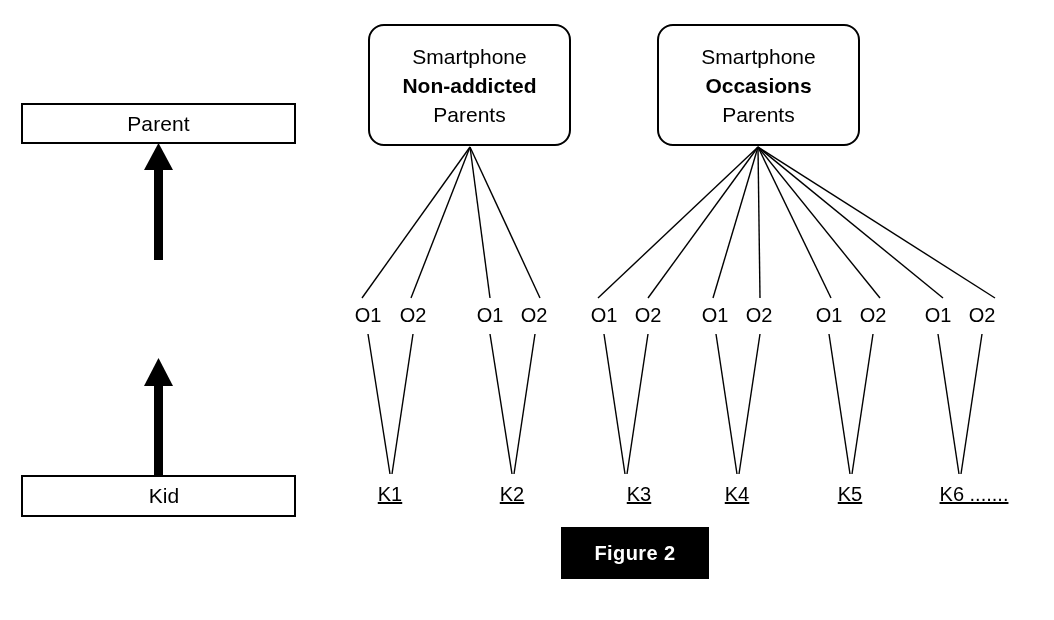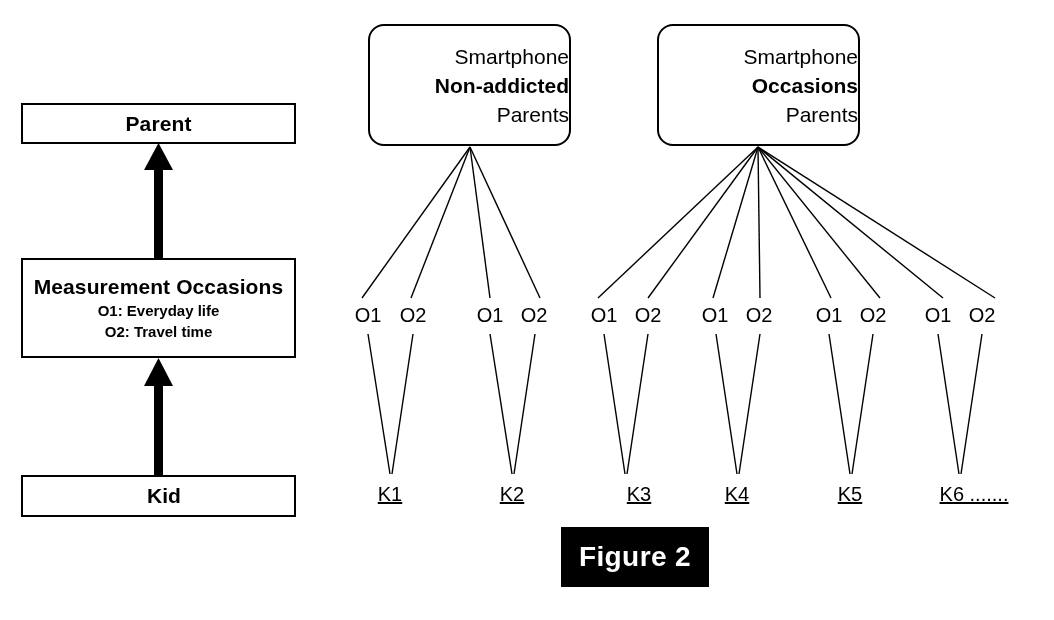--- a/index.html
+++ b/index.html
@@ -26,21 +26,20 @@
   .legend-box {
     position: absolute;
     box-sizing: border-box;
     border: 2px solid #000000;
     background: #ffffff;
     display: flex;
     flex-direction: column;
     align-items: center;
     justify-content: center;
     text-align: center;
-    font-weight: bold;
   }
   .legend-title {
     font-size: 21px;
     line-height: 26px;
     letter-spacing: 0.1px;
   }
   .legend-sub {
     font-size: 15px;
     line-height: 21px;
   }
@@ -50,21 +49,21 @@
 
   
   .group-box {
     position: absolute;
     box-sizing: border-box;
     border: 2px solid #000000;
     border-radius: 16px;
     background: #ffffff;
     display: flex;
     flex-direction: column;
-    align-items: flex-end;
+    align-items: center;
     justify-content: center;
     text-align: center;
     line-height: 29px;
   }
   .group-box .ln { font-size: 21px; display: block; }
   .group-box .ln.strong { font-weight: bold; }
   #group-nonaddicted { left: 368px; top: 24px; width: 203px; height: 122px; }
   #group-addicted    { left: 657px; top: 24px; width: 203px; height: 122px; }
 
   
@@ -87,24 +86,24 @@
   }
   #wires line { stroke: #000000; stroke-width: 1.4; }
   #arrows polygon, #arrows rect { fill: #000000; }
 
   
   #figure-caption {
     position: absolute;
     left: 561px;
     top: 527px;
     width: 148px;
-    height: 60px;
+    height: 52px;
     background: #000000;
     color: #ffffff;
-    font-size: 28px;
+    font-size: 20px;
     font-weight: bold;
     display: flex;
     align-items: center;
     justify-content: center;
     letter-spacing: 0.4px;
   }
 </style>
 </head>
 <body>
 
@@ -154,25 +153,20 @@
     <g>
       <rect x="154" y="382" width="9" height="94"></rect>
       <polygon points="158.5,358 173,386 144,386"></polygon>
     </g>
   </svg>
 
   <div class="legend-box" id="box-parent">
     <div class="legend-title">Parent</div>
   </div>
 
-  <div class="legend-box" id="box-measure">
-    <div class="legend-title">Measurement Occasions</div>
-    <div class="legend-sub">O1: Everyday life</div>
-    <div class="legend-sub">O2: Travel time</div>
-  </div>
 
   <div class="legend-box" id="box-kid">
     <div class="legend-title">Kid</div>
   </div>
 
   <div class="group-box" id="group-nonaddicted">
     <span class="ln">Smartphone</span>
     <span class="ln strong">Non-addicted</span>
     <span class="ln">Parents</span>
   </div>

